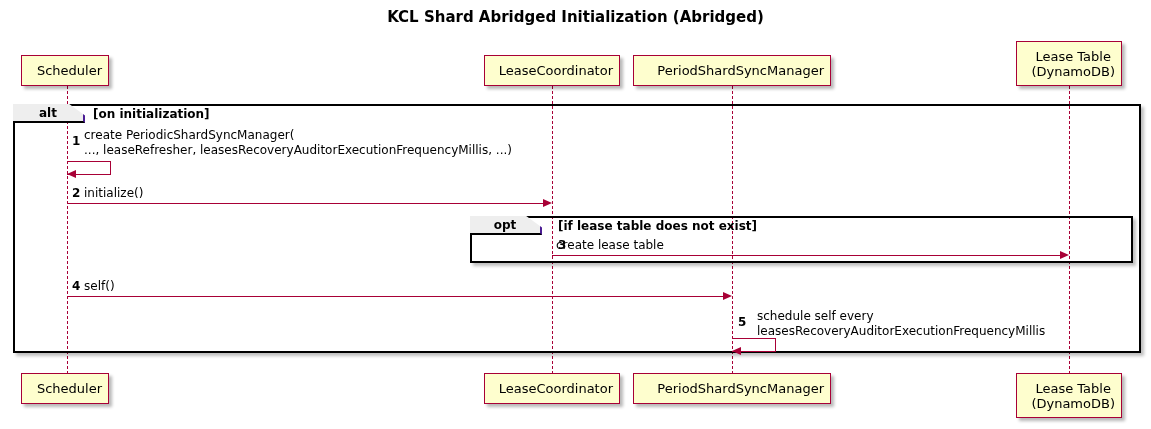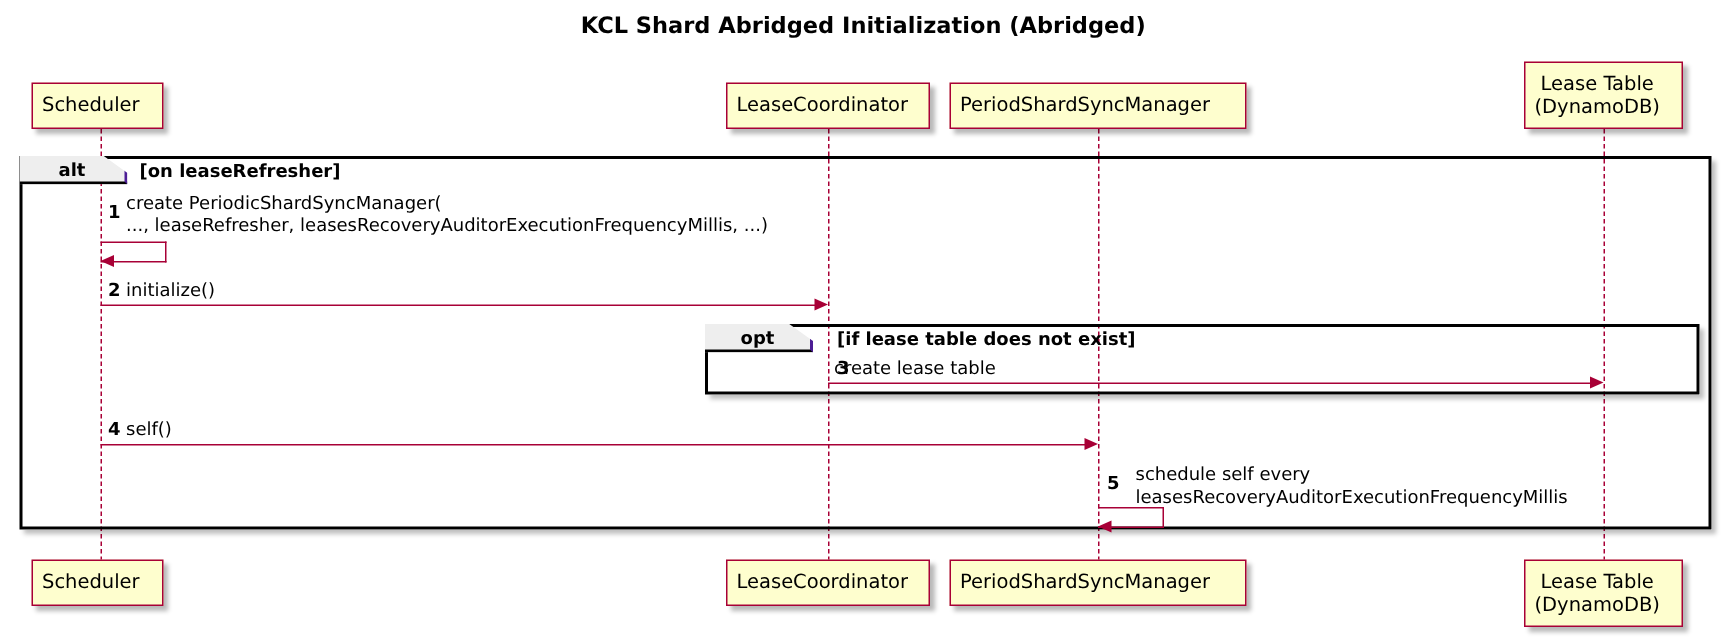--- a/index.html
+++ b/index.html
@@ -31,21 +31,21 @@
 
   
   .participant {
     position: absolute;
     box-sizing: border-box;
     background: #FEFECE;
     border: 1.5px solid #A80036;
     box-shadow: 3px 3px 3px rgba(0,0,0,0.28);
     display: flex;
     align-items: center;
-    justify-content: flex-start;
+    justify-content: flex-end;
     text-align: center;
     font-size: 13px;
     color: #000000;
     line-height: 15px;
     padding: 0 6px;
   }
   .participant span { display: block; white-space: pre-line; }
 
   
   .lifeline {
@@ -138,21 +138,21 @@
 
   <div class="lifeline" style="left:67px;  top:86px;  height:288px;"></div>
   <div class="lifeline" style="left:552px; top:86px;  height:288px;"></div>
   <div class="lifeline" style="left:732px; top:86px;  height:288px;"></div>
   <div class="lifeline" style="left:1069px;top:86px;  height:288px;"></div>
 
   <div class="frame" style="left:13px; top:104px; width:1128px; height:249px;"></div>
   <div class="frame-tab" style="left:13px; top:104px; width:72px; height:19px;">
     <span>alt</span>
   </div>
-  <div class="frame-label" style="left:93px; top:107px;">[on leaseRefresher]</div>
+  <div class="frame-label" style="left:93px; top:107px;">[on initialization]</div>
 
   <div class="frame" style="left:470px; top:216px; width:663px; height:47px;"></div>
   <div class="frame-tab" style="left:470px; top:216px; width:72px; height:19px;">
     <span>opt</span>
   </div>
   <div class="frame-label" style="left:558px; top:219px;text-align:right;">[if lease table does not exist]</div>
 
   <div class="msg-num" style="left:72px; top:134px;">1</div>
   <div class="msg-text" style="left:84px; top:128px;">create PeriodicShardSyncManager(
    ..., leaseRefresher, leasesRecoveryAuditorExecutionFrequencyMillis, ...)</div>

